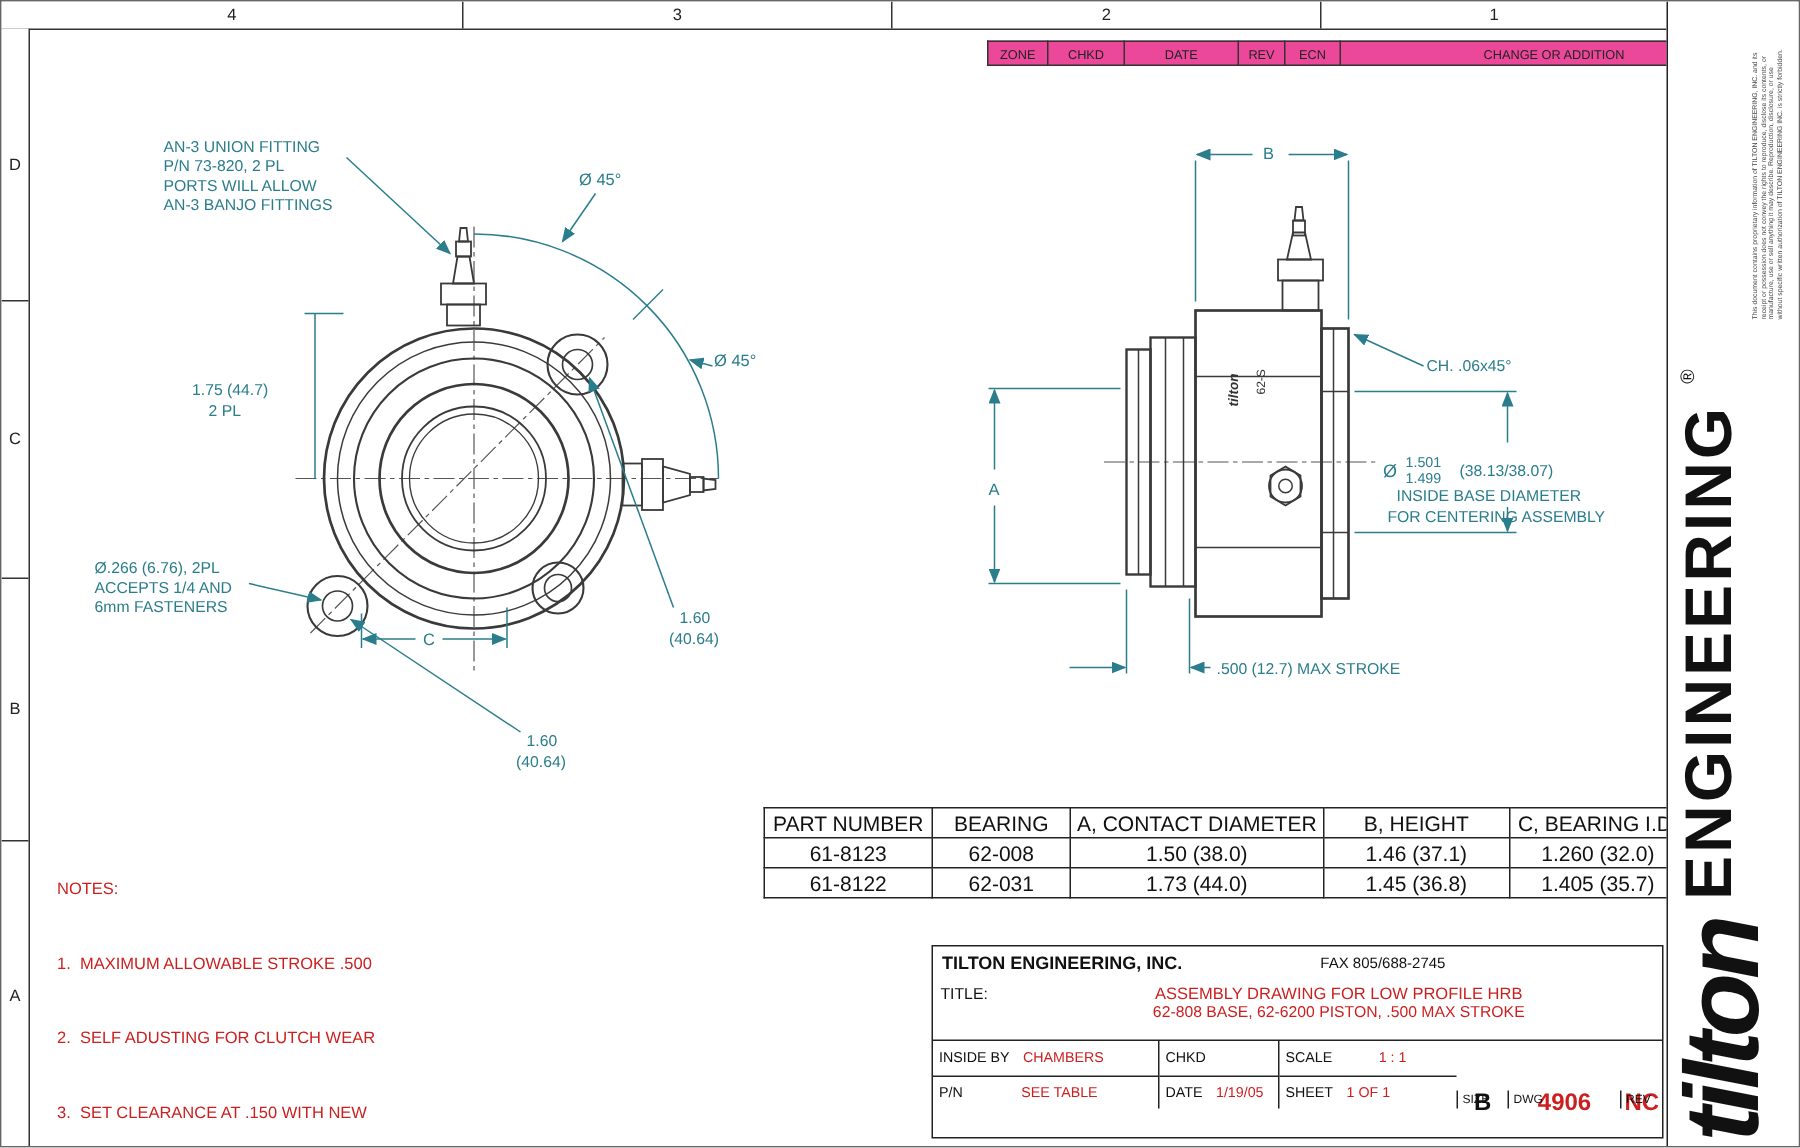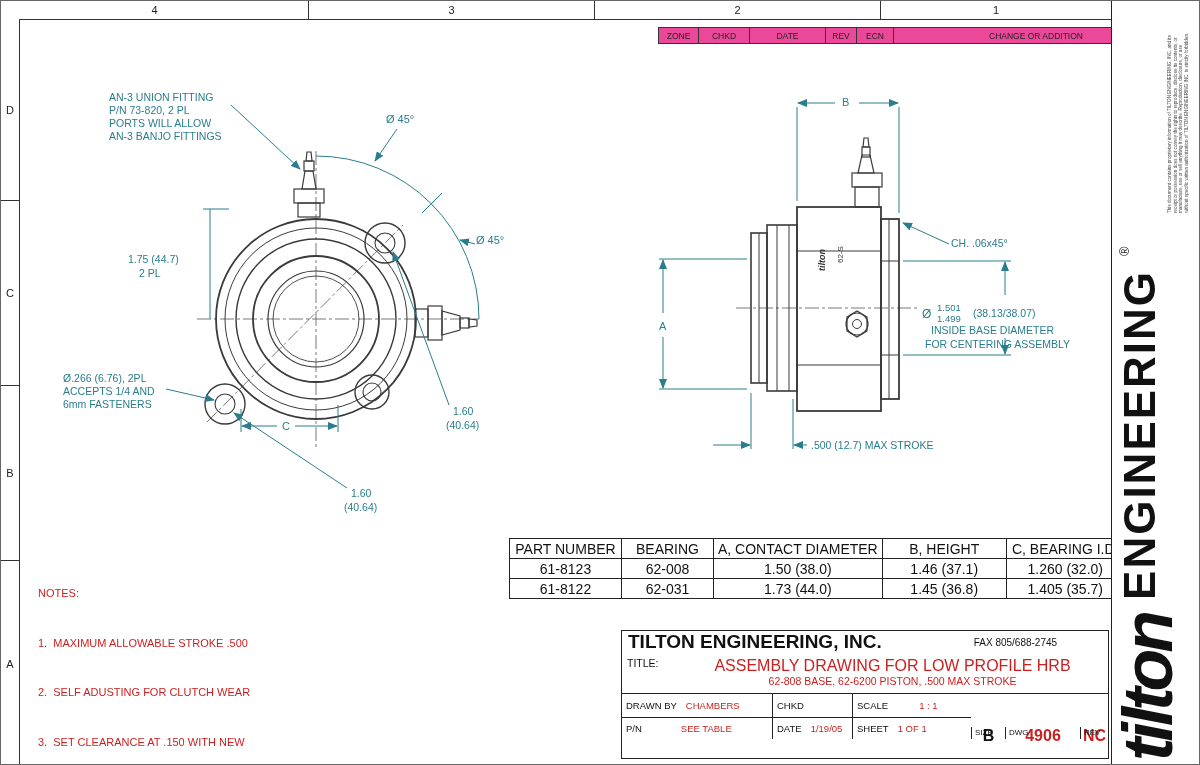--- a/index.html
+++ b/index.html
@@ -28,28 +28,28 @@
   .notes{position:absolute;left:37px;top:551px;z-index:2;color:#cc1f1f;
     font-size:11px;line-height:16.5px;white-space:pre;}
   
   .parts{position:absolute;left:508px;top:537px;border-collapse:collapse;z-index:2;background:#fff;}
   .parts th,.parts td{border:1.4px solid #222;font-size:14px;font-weight:normal;
     height:19px;text-align:center;color:#111;padding:0 4px;white-space:nowrap;}
   
   .title-block{position:absolute;left:620px;top:629px;width:488px;height:129px;
     border:1.6px solid #222;box-sizing:border-box;z-index:2;background:#fff;color:#111;}
   .tb-r1{height:22px;display:flex;align-items:center;padding-left:6px;}
-  .company{font-weight:bold;font-size:19px;white-space:nowrap;}
+  .company{font-weight:bold;font-size:12px;white-space:nowrap;}
   .fax{font-size:10px;margin-left:92px;white-space:nowrap;}
   .tb-r2{height:19px;font-size:10px;padding-left:6px;display:flex;align-items:center;
     border-bottom:1.4px solid #222;box-sizing:border-box;white-space:nowrap;}
   .tb-r3{height:41px;border-bottom:1.4px solid #222;box-sizing:border-box;display:flex;}
   .tlabel{font-size:10.5px;padding:4px 0 0 5px;width:50px;}
   .ttext{flex:1;text-align:center;color:#cc1f1f;}
-  .t1{font-size:16px;margin-top:4px;white-space:nowrap;}
+  .t1{font-size:11px;margin-top:4px;white-space:nowrap;}
   .t2{font-size:10.5px;white-space:nowrap;}
   .tb-r4{height:45px;display:flex;font-size:9.5px;}
   .col{display:flex;flex-direction:column;box-sizing:border-box;}
   .colA{width:150px;} .colB{width:80px;} .colC{width:119px;}
   .cell{height:22.5px;display:flex;align-items:center;padding-left:4px;gap:9px;
     box-sizing:border-box;white-space:nowrap;}
   .bt{border-top:1.4px solid #222;align-items:center;}
   .bl{border-left:1.4px solid #222;}
   .bigcol{position:relative;display:flex;align-items:center;justify-content:center;box-sizing:border-box;margin-top:33px;}
   .sizecol{width:34px;} .dwgcol{width:75px;} .revcol{width:28px;}
@@ -307,21 +307,21 @@
     <div class="tb-r3">
       <span class="tlabel">TITLE:</span>
       <div class="ttext">
         <div class="t1">ASSEMBLY DRAWING FOR LOW PROFILE HRB</div>
         <div class="t2">62-808 BASE, 62-6200 PISTON, .500 MAX STROKE</div>
       </div>
     </div>
     <div class="tb-r4">
       <div class="col colA">
         <div class="cell">
-          <span>DRAWN BY</span>
+          <span>INSIDE BY</span>
           <span class="red">CHAMBERS</span>
         </div>
         <div class="cell bt">
           <span>P/N</span>
           <span class="red" style="margin-left:30px">SEE TABLE</span>
         </div>
       </div>
       <div class="col colB bl">
         <div class="cell">
           <span>CHKD</span>

